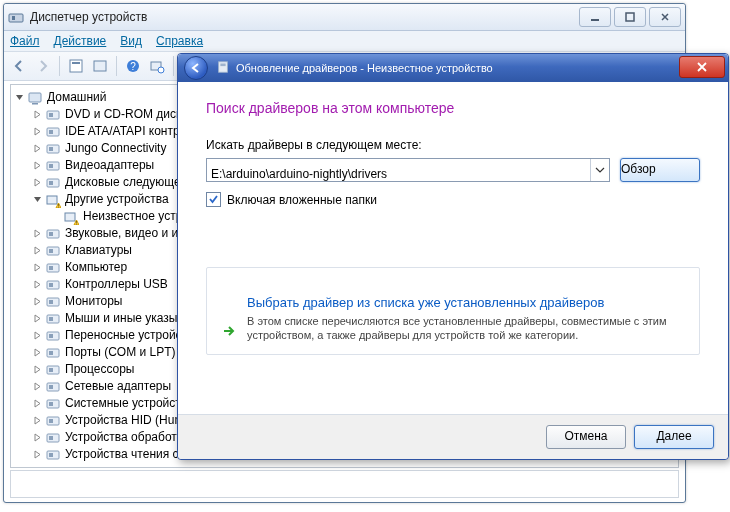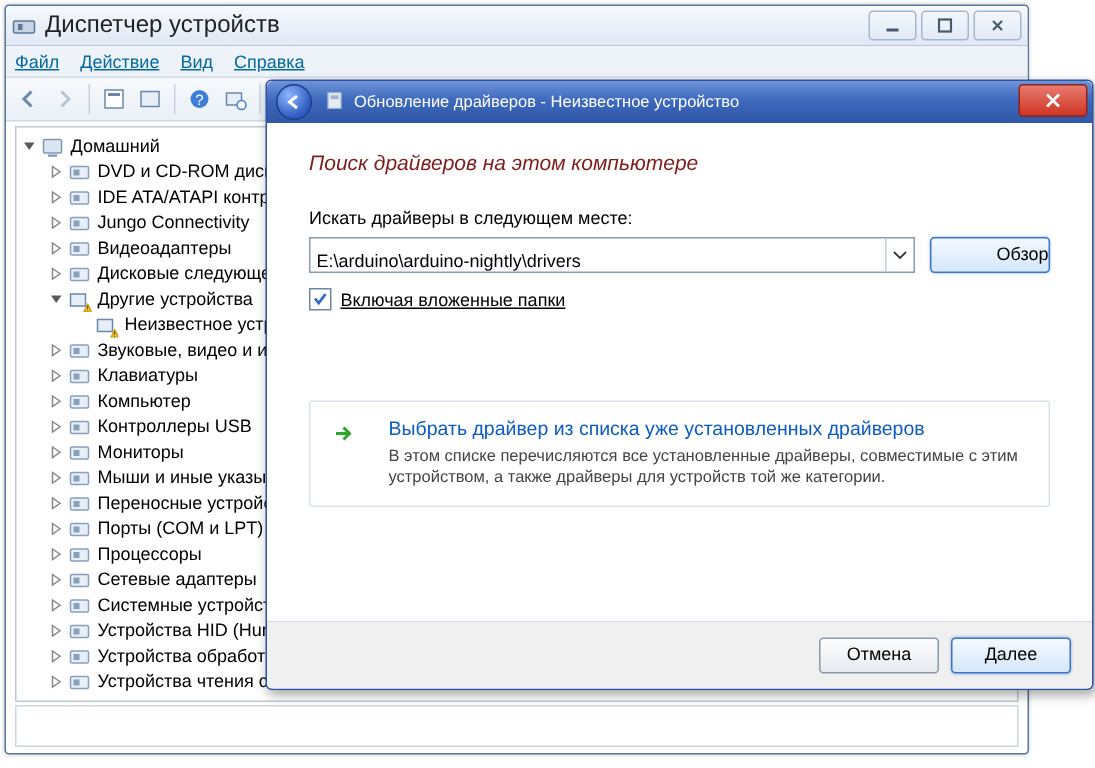--- a/index.html
+++ b/index.html
@@ -27,21 +27,21 @@
     background: linear-gradient(#f6f9fd, #dfe8f4);
     border-bottom: 1px solid #b7c6da;
     display: flex; align-items: center;
     padding: 0 4px;
     border-top-left-radius: 3px; border-top-right-radius: 3px;
   }
   .dm-title-icon {
     width: 16px; height: 14px; margin-right: 6px;
     position: relative;
   }
-  .dm-title-text { flex: 1; font-size: 16px; color: #222; }
+  .dm-title-text { flex: 1; font-size: 12px; color: #222; }
   .dm-winbtns { display: flex; gap: 3px; }
   .dm-winbtn {
     width: 30px; height: 18px;
     border: 1px solid #a6b7cd;
     border-radius: 3px;
     background: linear-gradient(#f3f7fc,#e1eaf5);
     display: flex; align-items: center; justify-content: center;
     color: #4a5a6e; font-size: 11px;
   }
 
@@ -130,21 +130,21 @@
     display: flex; align-items: center; justify-content: center;
     color: #fff; font-weight: bold; font-size: 12px;
   }
 
   .dlg-body {
     position: absolute; left: 0; right: 0; top: 28px; bottom: 44px;
     padding: 18px 28px 0 28px;
     background: #fff;
   }
   .dlg-heading {
-    color: #7f1d1d; font-size: 14px; margin-bottom: 22px; font-style: italic;
+    color: #a21caf; font-size: 14px; margin-bottom: 22px;
   }
   .dlg-label { font-size: 12px; margin-bottom: 6px; }
   .path-row { display: flex; align-items: center; gap: 10px; margin-bottom: 10px; }
   .path-combo {
     flex: 1; height: 22px;
     border: 1px solid #8a9bb2;
     background: #fff;
     display: flex; align-items: flex-end;
     padding: 0 4px;
     position: relative;
@@ -152,35 +152,35 @@
   .path-combo .dd {
     position: absolute; right: 0; top: 0; width: 18px; height: 100%;
     display: flex; align-items: center; justify-content: center;
     border-left: 1px solid #c5cedb;
   }
   .browse-btn {
     width: 78px; height: 22px;
     border: 1px solid #3b74c2;
     border-radius: 3px;
     background: linear-gradient(#f4f9ff,#d4e7fb);
-    text-align: right; line-height: 20px;
+    text-align: left; line-height: 20px;
     font-size: 12px;
     box-shadow: 0 0 2px rgba(58,120,200,0.6);
   }
-  .chk-row { display: flex; align-items: center; gap: 6px; font-size: 12px; text-decoration: underline; }
+  .chk-row { display: flex; align-items: center; gap: 6px; font-size: 12px; }
   .chk-box {
     width: 13px; height: 13px; border: 1px solid #6f86a4; background: #fff;
     display: flex; align-items: center; justify-content: center;
   }
 
   .option-card {
     margin-top: 60px;
     border: 1px solid #dbe1ea; border-radius: 2px;
-    padding: 10px 14px 12px 14px;
-    display: flex; gap: 20px;
+    padding: 27px 14px 12px 14px;
+    display: flex; gap: 8px; align-items: flex-end;
   }
   .option-arrow { flex: 0 0 18px; padding-top: 3px; }
   .option-title { color: #0a5bc4; font-size: 13px; margin-bottom: 4px; }
   .option-desc { color: #444; font-size: 11px; line-height: 14px; }
 
   .dlg-footer {
     position: absolute; left: 0; right: 0; bottom: 0; height: 44px;
     border-top: 1px solid #d6dde6;
     background: #f0f0f0;
     display: flex; align-items: center; justify-content: flex-end;

